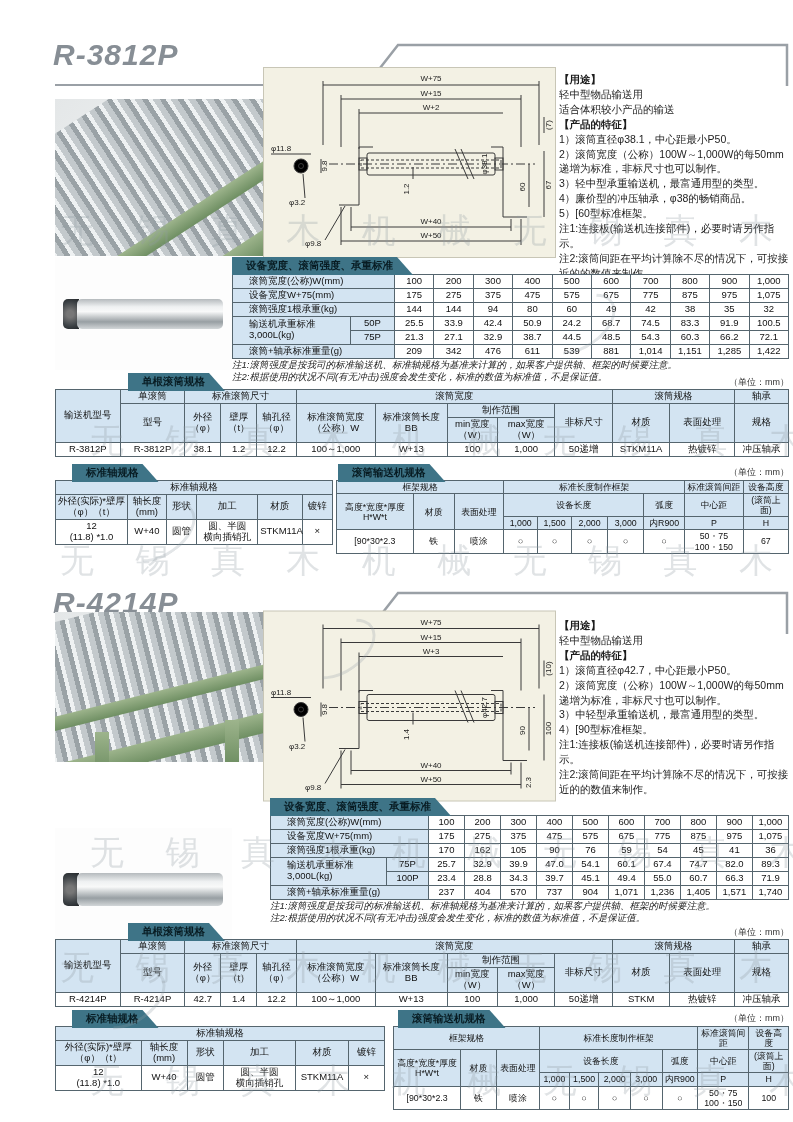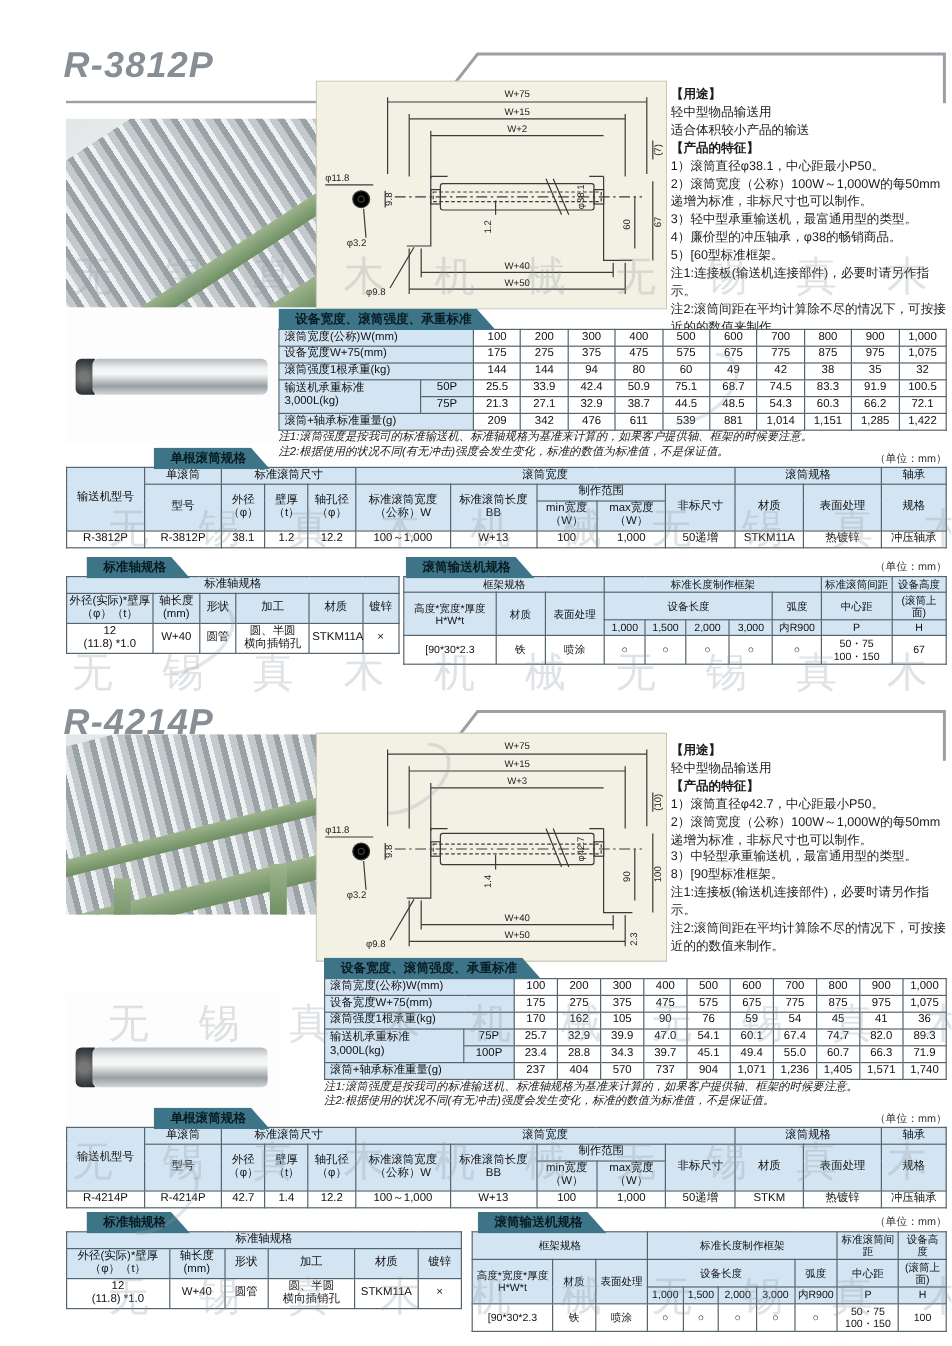--- a/index.html
+++ b/index.html
@@ -20,21 +20,21 @@
        padding:2px 20px 2px 14px;clip-path:polygon(0 0,calc(100% - 16px) 0,100% 100%,0 100%);z-index:5;}
   .unit{position:absolute;font-size:9px;color:#333;text-align:right;width:110px;}
   
   .notes{font-size:10.5px;line-height:1.42;color:#1c1c1c;}
   .notes .nt{font-weight:bold;}
   
   table{border-collapse:collapse;table-layout:fixed;width:100%;}
   td{border:1px solid #55656e;font-size:9.5px;text-align:center;padding:1px 2px;
      background:#fff;white-space:pre-line;line-height:1.15;color:#111;}
   tr.hdr td, td.hd{background:#d3e4f2;}
-  td.lbl{background:#d3e4f2;text-align:left;padding-left:4px;}
+  td.lbl{background:#d3e4f2;text-align:left;padding-left:16px;}
   .tnote{font-size:9.5px;color:#1c1c1c;line-height:1.35;font-style:italic;}
   .small td{font-size:8.8px;text-align:center;}
   
   .photo{position:absolute;overflow:hidden;background:linear-gradient(135deg,#e4e7e8,#fafbfb);}
   .rollers{position:absolute;left:-45%;top:-10%;width:190%;height:160%;
       background:repeating-linear-gradient(90deg,#9aa2a6 0 5px,#eef1f2 5px 9px,#c3c9cc 9px 15px);}
   .greenrail{position:absolute;background:linear-gradient(180deg,#9db48c,#6f8f63);}
   .roller-body{position:absolute;left:6%;right:5%;top:37%;height:27%;border-radius:5px;
       background:linear-gradient(180deg,#b5babd 0%,#eff1f2 26%,#f8f9f9 42%,#989fa3 76%,#d2d6d8 100%);}
   .roller-cap{position:absolute;width:16px;top:37%;height:27%;border-radius:5px 0 0 5px;
@@ -207,21 +207,21 @@
               <td>32</td>
             </tr>
         <tr>
               <td class="lbl" rowspan="2">输送机承重标准
 3,000L(kg)</td>
               <td class="hd">50P</td>
               <td>25.5</td>
               <td>33.9</td>
               <td>42.4</td>
               <td>50.9</td>
-              <td>75.1</td>
+              <td>24.2</td>
               <td>68.7</td>
               <td>74.5</td>
               <td>83.3</td>
               <td>91.9</td>
               <td>100.5</td>
             </tr>
         <tr>
               <td class="hd">75P</td>
               <td>21.3</td>
               <td>27.1</td>
@@ -488,21 +488,21 @@
       <line x1="150" y1="114" x2="150" y2="102"></line>
     </svg>
 
     <div class="abs notes" style="left:559px;top:48px;width:231px">
       <div class="nt">【用途】</div>
       <div>轻中型物品输送用</div>
       <div class="nt">【产品的特征】</div>
       <div>1）滚筒直径φ42.7，中心距最小P50。</div>
       <div>2）滚筒宽度（公称）100W～1,000W的每50mm递增为标准，非标尺寸也可以制作。</div>
       <div>3）中轻型承重输送机，最富通用型的类型。</div>
-      <div>8）[90型标准框架。</div>
+      <div>4）[90型标准框架。</div>
       <div>注1:连接板(输送机连接部件)，必要时请另作指示。</div>
       <div>注2:滚筒间距在平均计算除不尽的情况下，可按接近的的数值来制作。</div>
     </div>
 
     <div class="tab" style="left:270px;top:228px"><span>设备宽度、滚筒强度、承重标准</span></div>
     <div class="abs" style="left:270px;top:245px;width:519px">
       <table>
         <colgroup>
             <col style="width:116px">
             <col style="width:42px">

